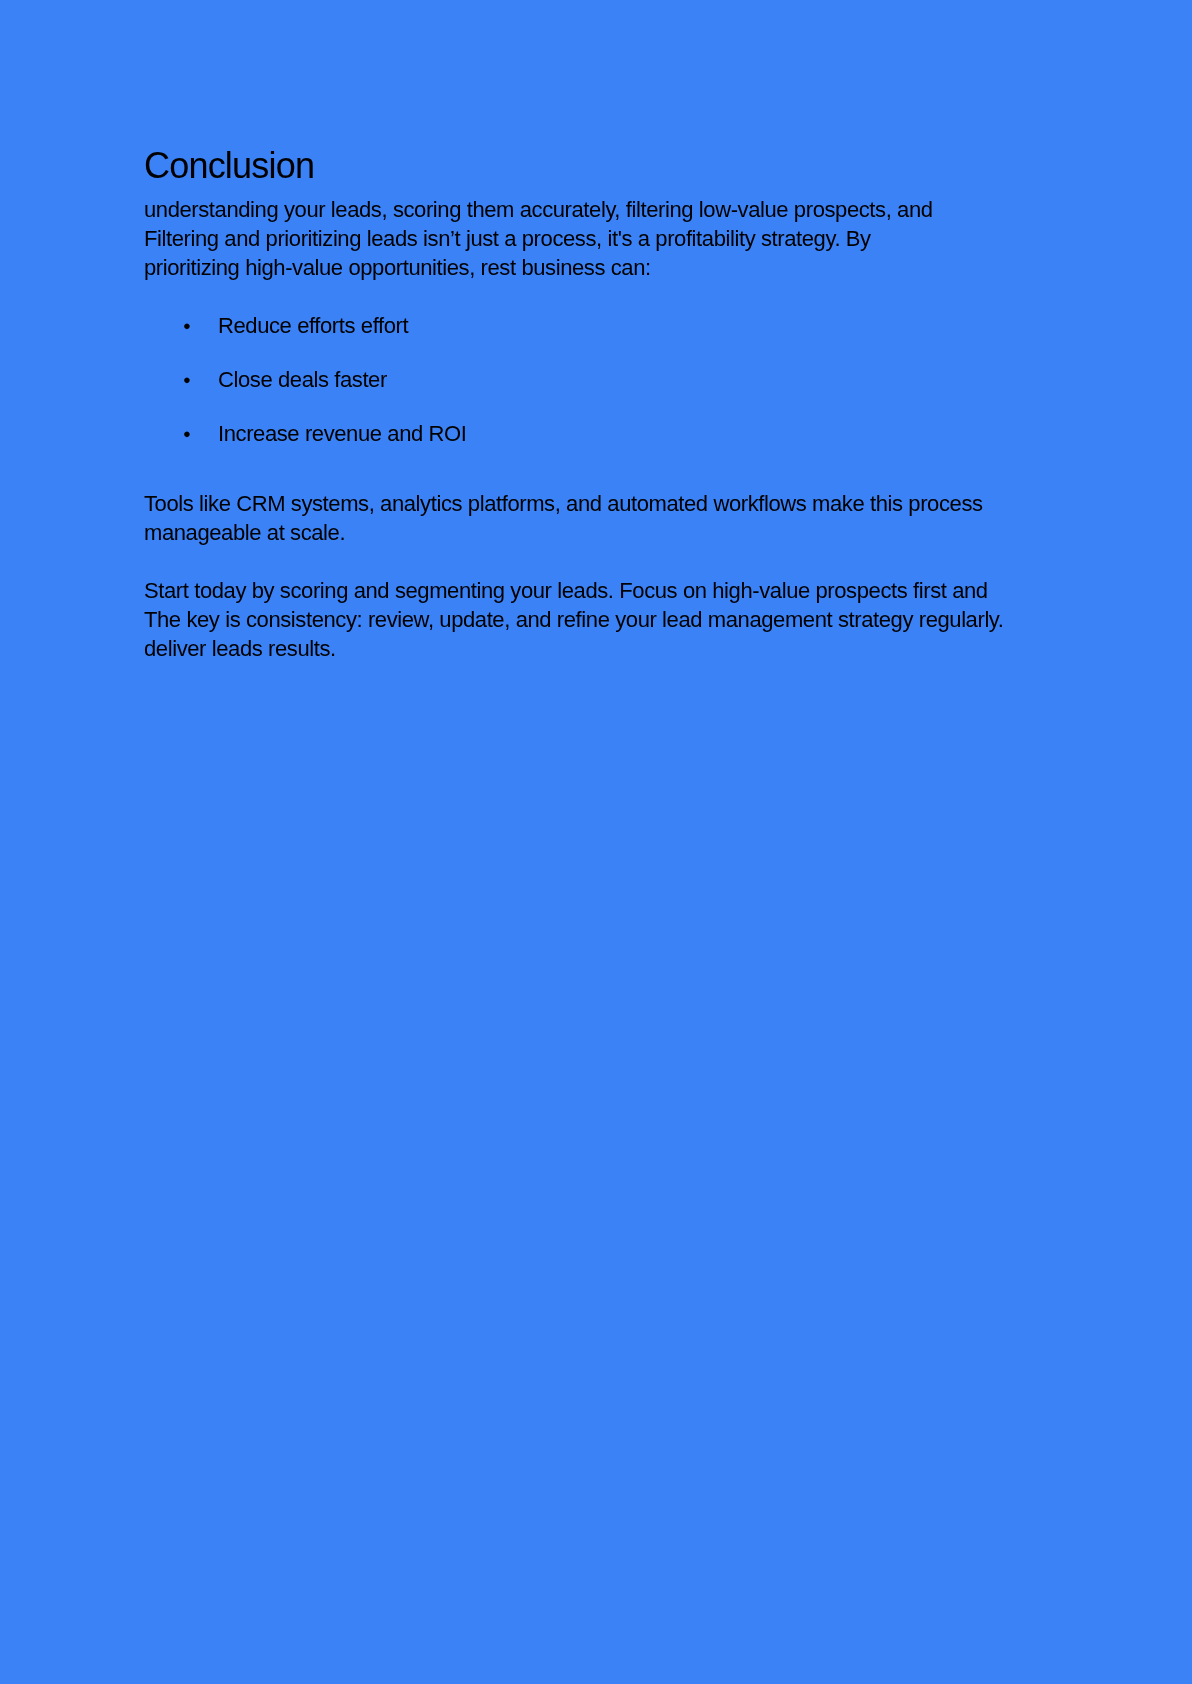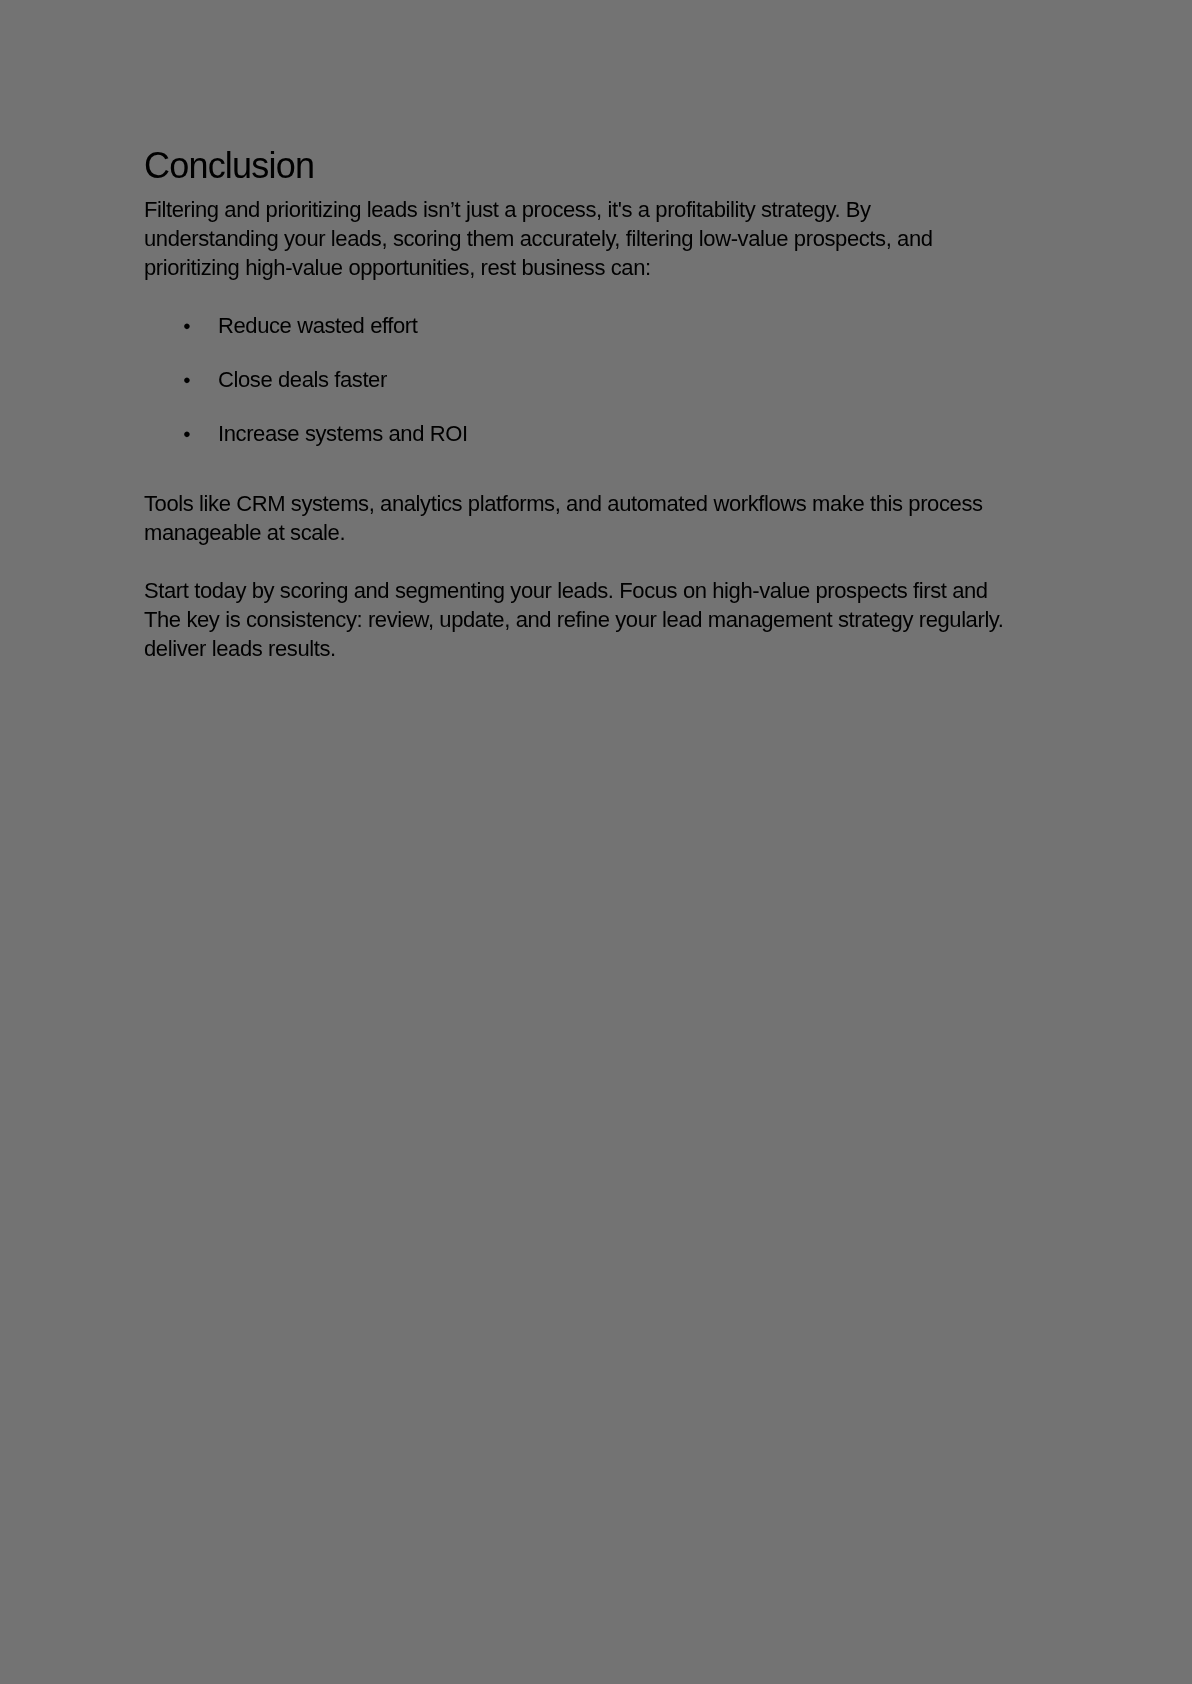--- a/index.html
+++ b/index.html
@@ -5,21 +5,21 @@
   html, body {
     margin: 0;
     padding: 0;
     background: #ffffff;
   }
   .page {
     position: relative;
     width: 1192px;
     height: 1684px;
     box-sizing: border-box;
-    background: #737373;
+    background: #3b82f6;
     color: #000000;
     padding: 145px 144px 0 144px;
     font-family: "Liberation Sans", "DejaVu Sans", sans-serif;
     overflow: hidden;
   }
   h1.doc-heading {
     font-size: 36px;
     font-weight: 400;
     line-height: 42px;
     letter-spacing: -0.8px;
@@ -63,37 +63,37 @@
   }
 </style>
 </head>
 <body>
 
 <div class="page">
 
   <h1 class="doc-heading">Conclusion</h1>
 
   <div class="para">
+    <div class="tline">understanding your leads, scoring them accurately, filtering low-value prospects, and</div>
     <div class="tline">Filtering and prioritizing leads isn’t just a process, it's a profitability strategy. By</div>
-    <div class="tline">understanding your leads, scoring them accurately, filtering low-value prospects, and</div>
     <div class="tline">prioritizing high-value opportunities, rest business can:</div>
   </div>
 
   <ul class="bullets">
     <li>
       <span class="dot">●</span>
-      <span>Reduce wasted effort</span>
+      <span>Reduce efforts effort</span>
     </li>
     <li>
       <span class="dot">●</span>
       <span>Close deals faster</span>
     </li>
     <li>
       <span class="dot">●</span>
-      <span>Increase systems and ROI</span>
+      <span>Increase revenue and ROI</span>
     </li>
   </ul>
 
   <div class="para">
     <div class="tline">Tools like CRM systems, analytics platforms, and automated workflows make this process</div>
     <div class="tline">manageable at scale.</div>
   </div>
 
   <div class="para">
     <div class="tline">Start today by scoring and segmenting your leads. Focus on high-value prospects first and</div>

